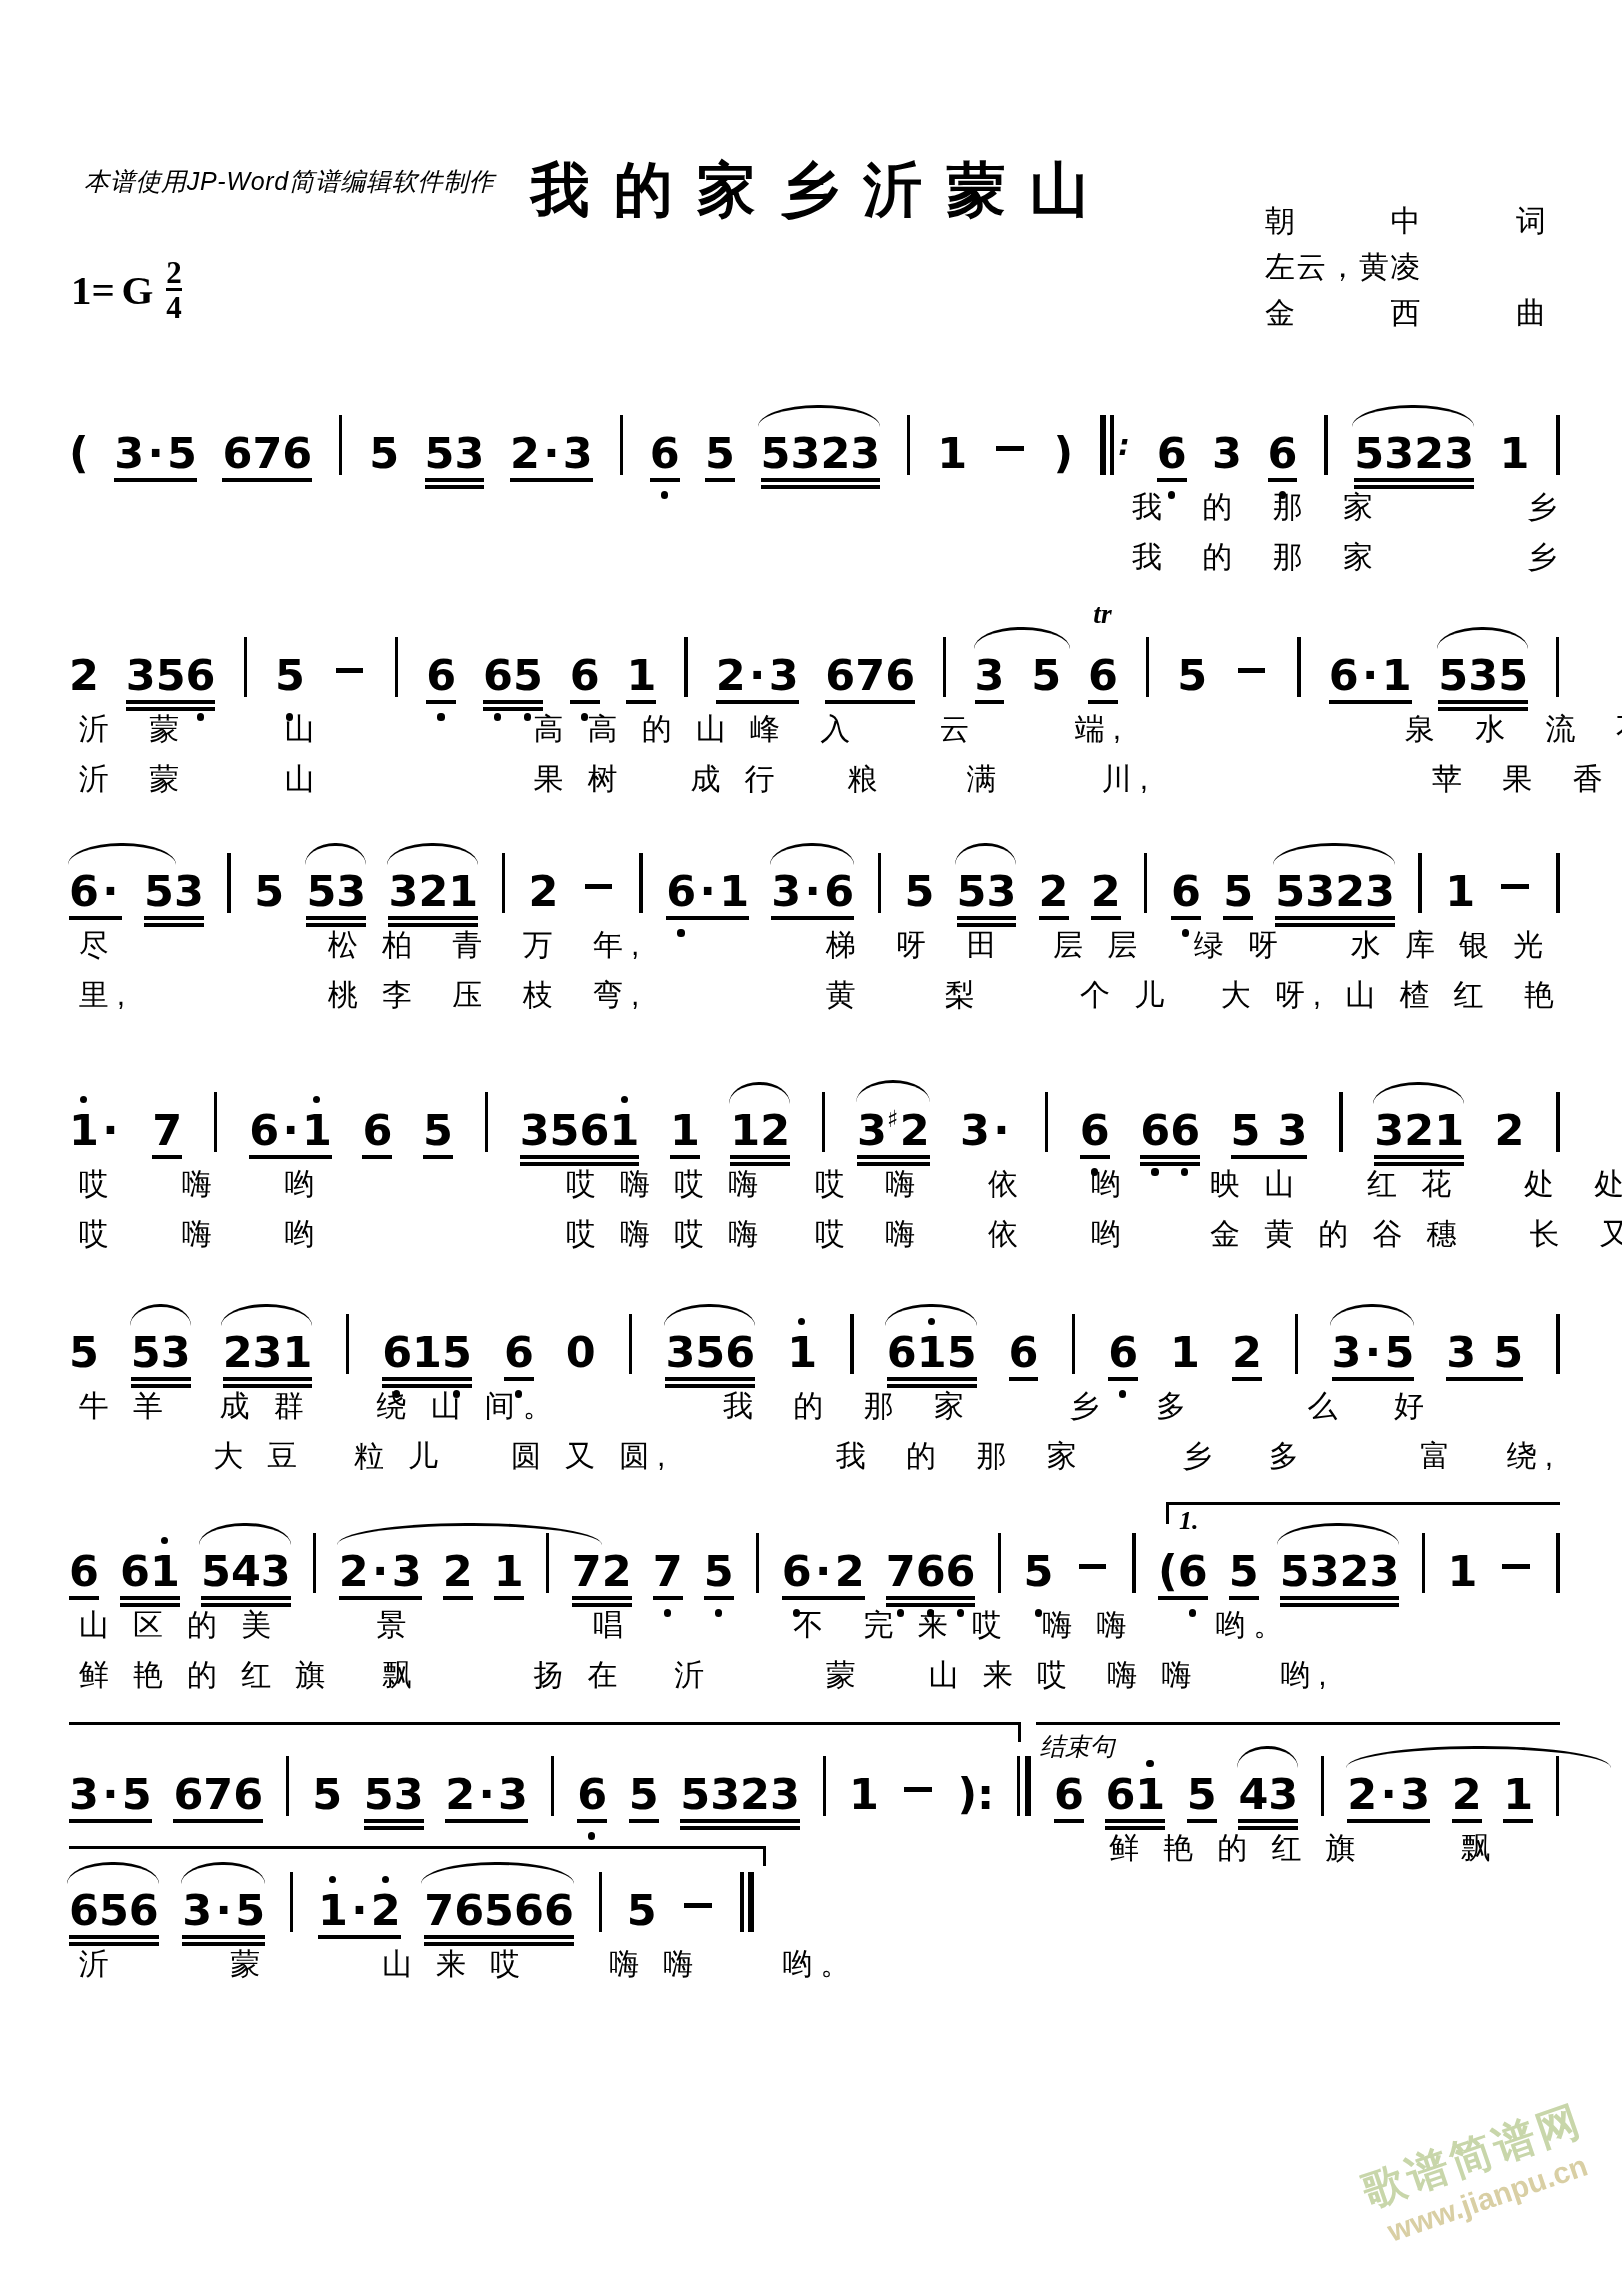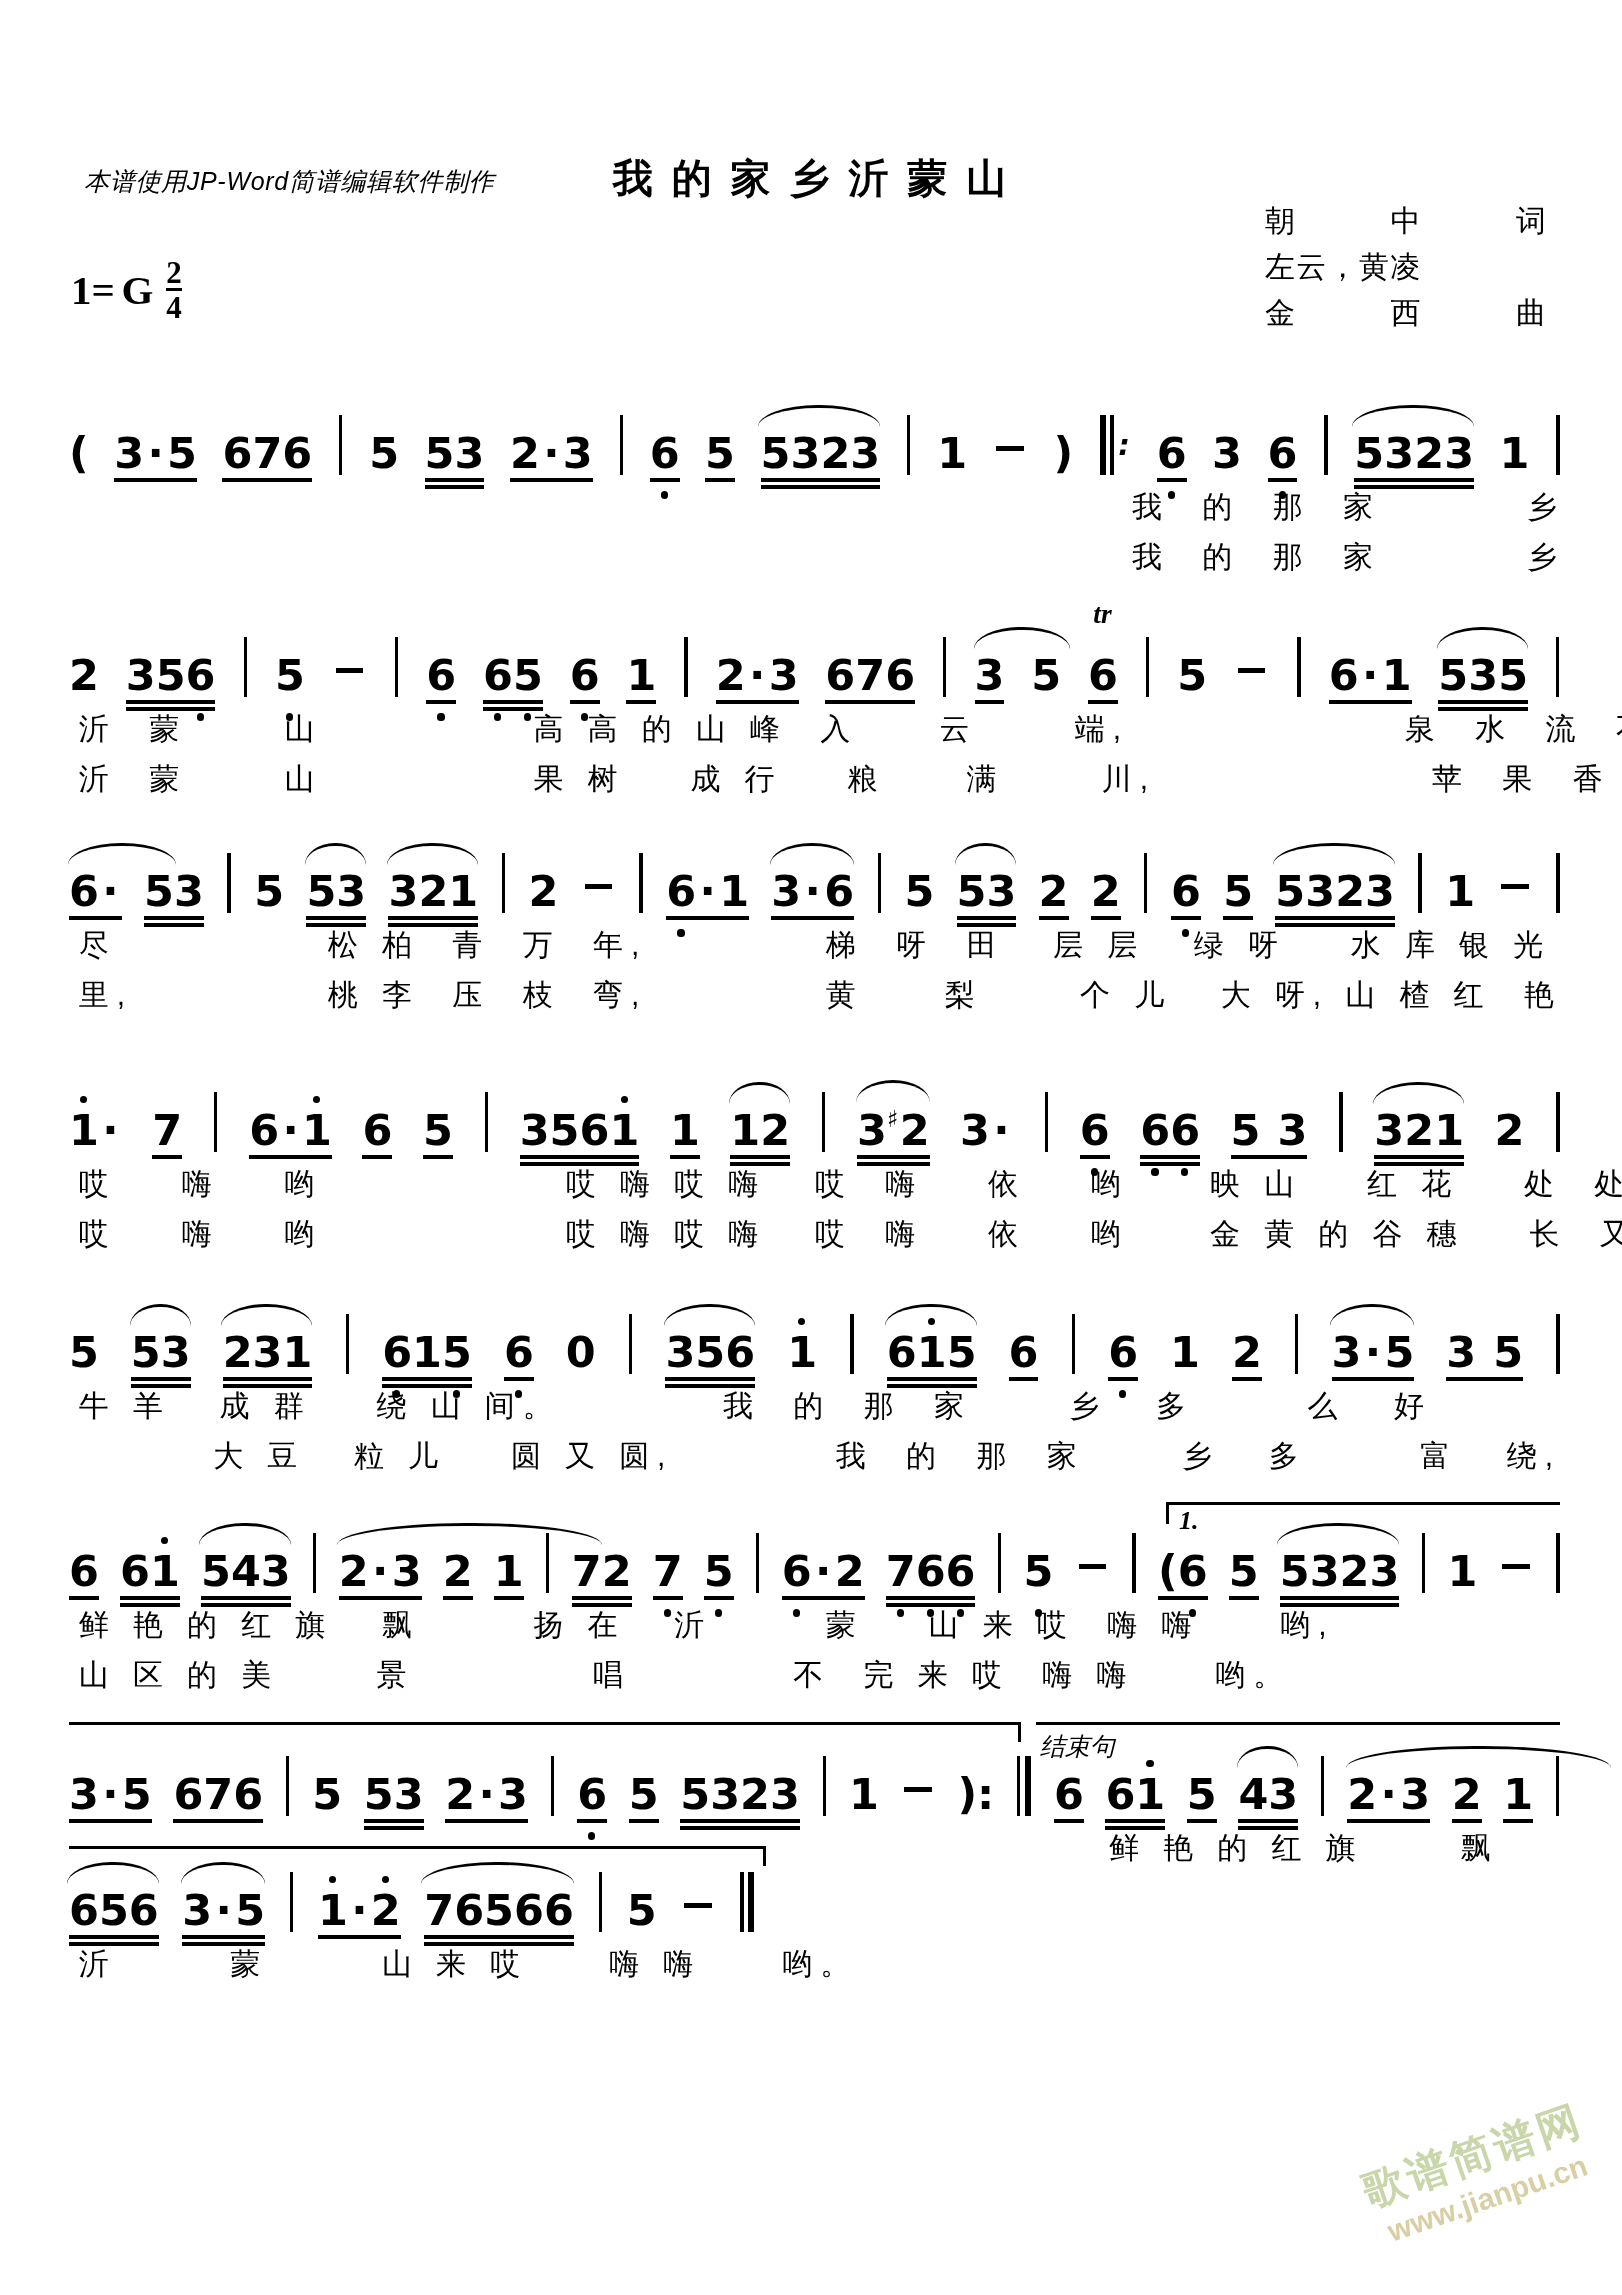--- a/index.html
+++ b/index.html
@@ -1,19 +1,19 @@
 <!DOCTYPE html>
 <html style="font-size:10.5px"><head>
 <meta charset="utf-8">
 <style>
   html,body{margin:0;padding:0;background:#888;}
   #page{position:relative;width:1623px;height:2295px;background:#ffffff;overflow:hidden;
         font-family:"Liberation Sans",sans-serif;color:#000;}
   .meta{position:absolute;left:84px;top:165px;font-size:25px;font-style:italic;letter-spacing:0.7px;}
-  .title{position:absolute;left:0;right:0;top:151px;text-align:center;font-size:40px;font-weight:700;letter-spacing:3.9px;}
+  .title{position:absolute;left:0;right:0;top:151px;text-align:center;font-size:59px;font-weight:700;letter-spacing:3.9px;}
   .singer{position:absolute;left:0;right:0;top:271px;text-align:center;font-size:30px;letter-spacing:2.6px;}
   .keysig{position:absolute;left:71px;top:257px;display:flex;align-items:center;gap:6.5px;
           font-family:"Liberation Serif",serif;font-weight:700;font-size:41px;}
   .ts{display:inline-flex;flex-direction:column;align-items:center;line-height:1;font-size:31px;margin-left:6.5px;}
   .ts .td{border-top:3.9px solid #000;padding-top:1.3px;}
   .credits{position:absolute;right:77px;top:198px;width:281px;font-family:"Liberation Serif",serif;
            font-size:30px;line-height:46px;}
   .crow{display:flex;justify-content:space-between;}
   .crow.single{justify-content:flex-start;letter-spacing:1.3px;}
 
@@ -343,22 +343,22 @@
           <span class="bar">
             <i class="vl" style="width: 3.3px;"></i>
           </span>
           <span class="tok"><span class="txt"><span class="ch">1</span></span></span>
           <span class="tok"><span class="txt"><span class="ch dash"></span></span></span>
           <span class="bar">
             <i class="vl" style="width: 3.3px;"></i>
           </span>
         </div>
       </div>
-  <div class="lyr" style="padding-left: 9.8px;">鲜 艳 的 红 旗   飘       扬 在   沂       蒙    山 来 哎  嗨 嗨     哟,</div>
-      <div class="lyr" style="padding-left: 9.8px;">山 区 的 美      景           唱          不  完 来 哎  嗨 嗨     哟。</div>
+  <div class="lyr" style="padding-left: 9.8px;">山 区 的 美      景           唱          不  完 来 哎  嗨 嗨     哟。</div>
+      <div class="lyr" style="padding-left: 9.8px;">鲜 艳 的 红 旗   飘       扬 在   沂       蒙    山 来 哎  嗨 嗨     哟,</div>
     </div>
   <div class="system" style="top:1721px">
     <div class="volta-cont"></div>
     <div class="ending-line">
         <span class="elabel">结束句</span>
       </div>
     <div class="notes-slot">
         <div class="notes-row">
           <span class="tok"><span class="txt"><span class="ch">3</span><span class="ch aug">·</span><span class="ch">5</span></span><i class="ul" style="bottom: -6.5px;"></i></span>
           <span class="tok"><span class="txt"><span class="ch">6</span><span class="ch">7</span><span class="ch">6</span></span><i class="ul" style="bottom: -6.5px;"></i></span>

